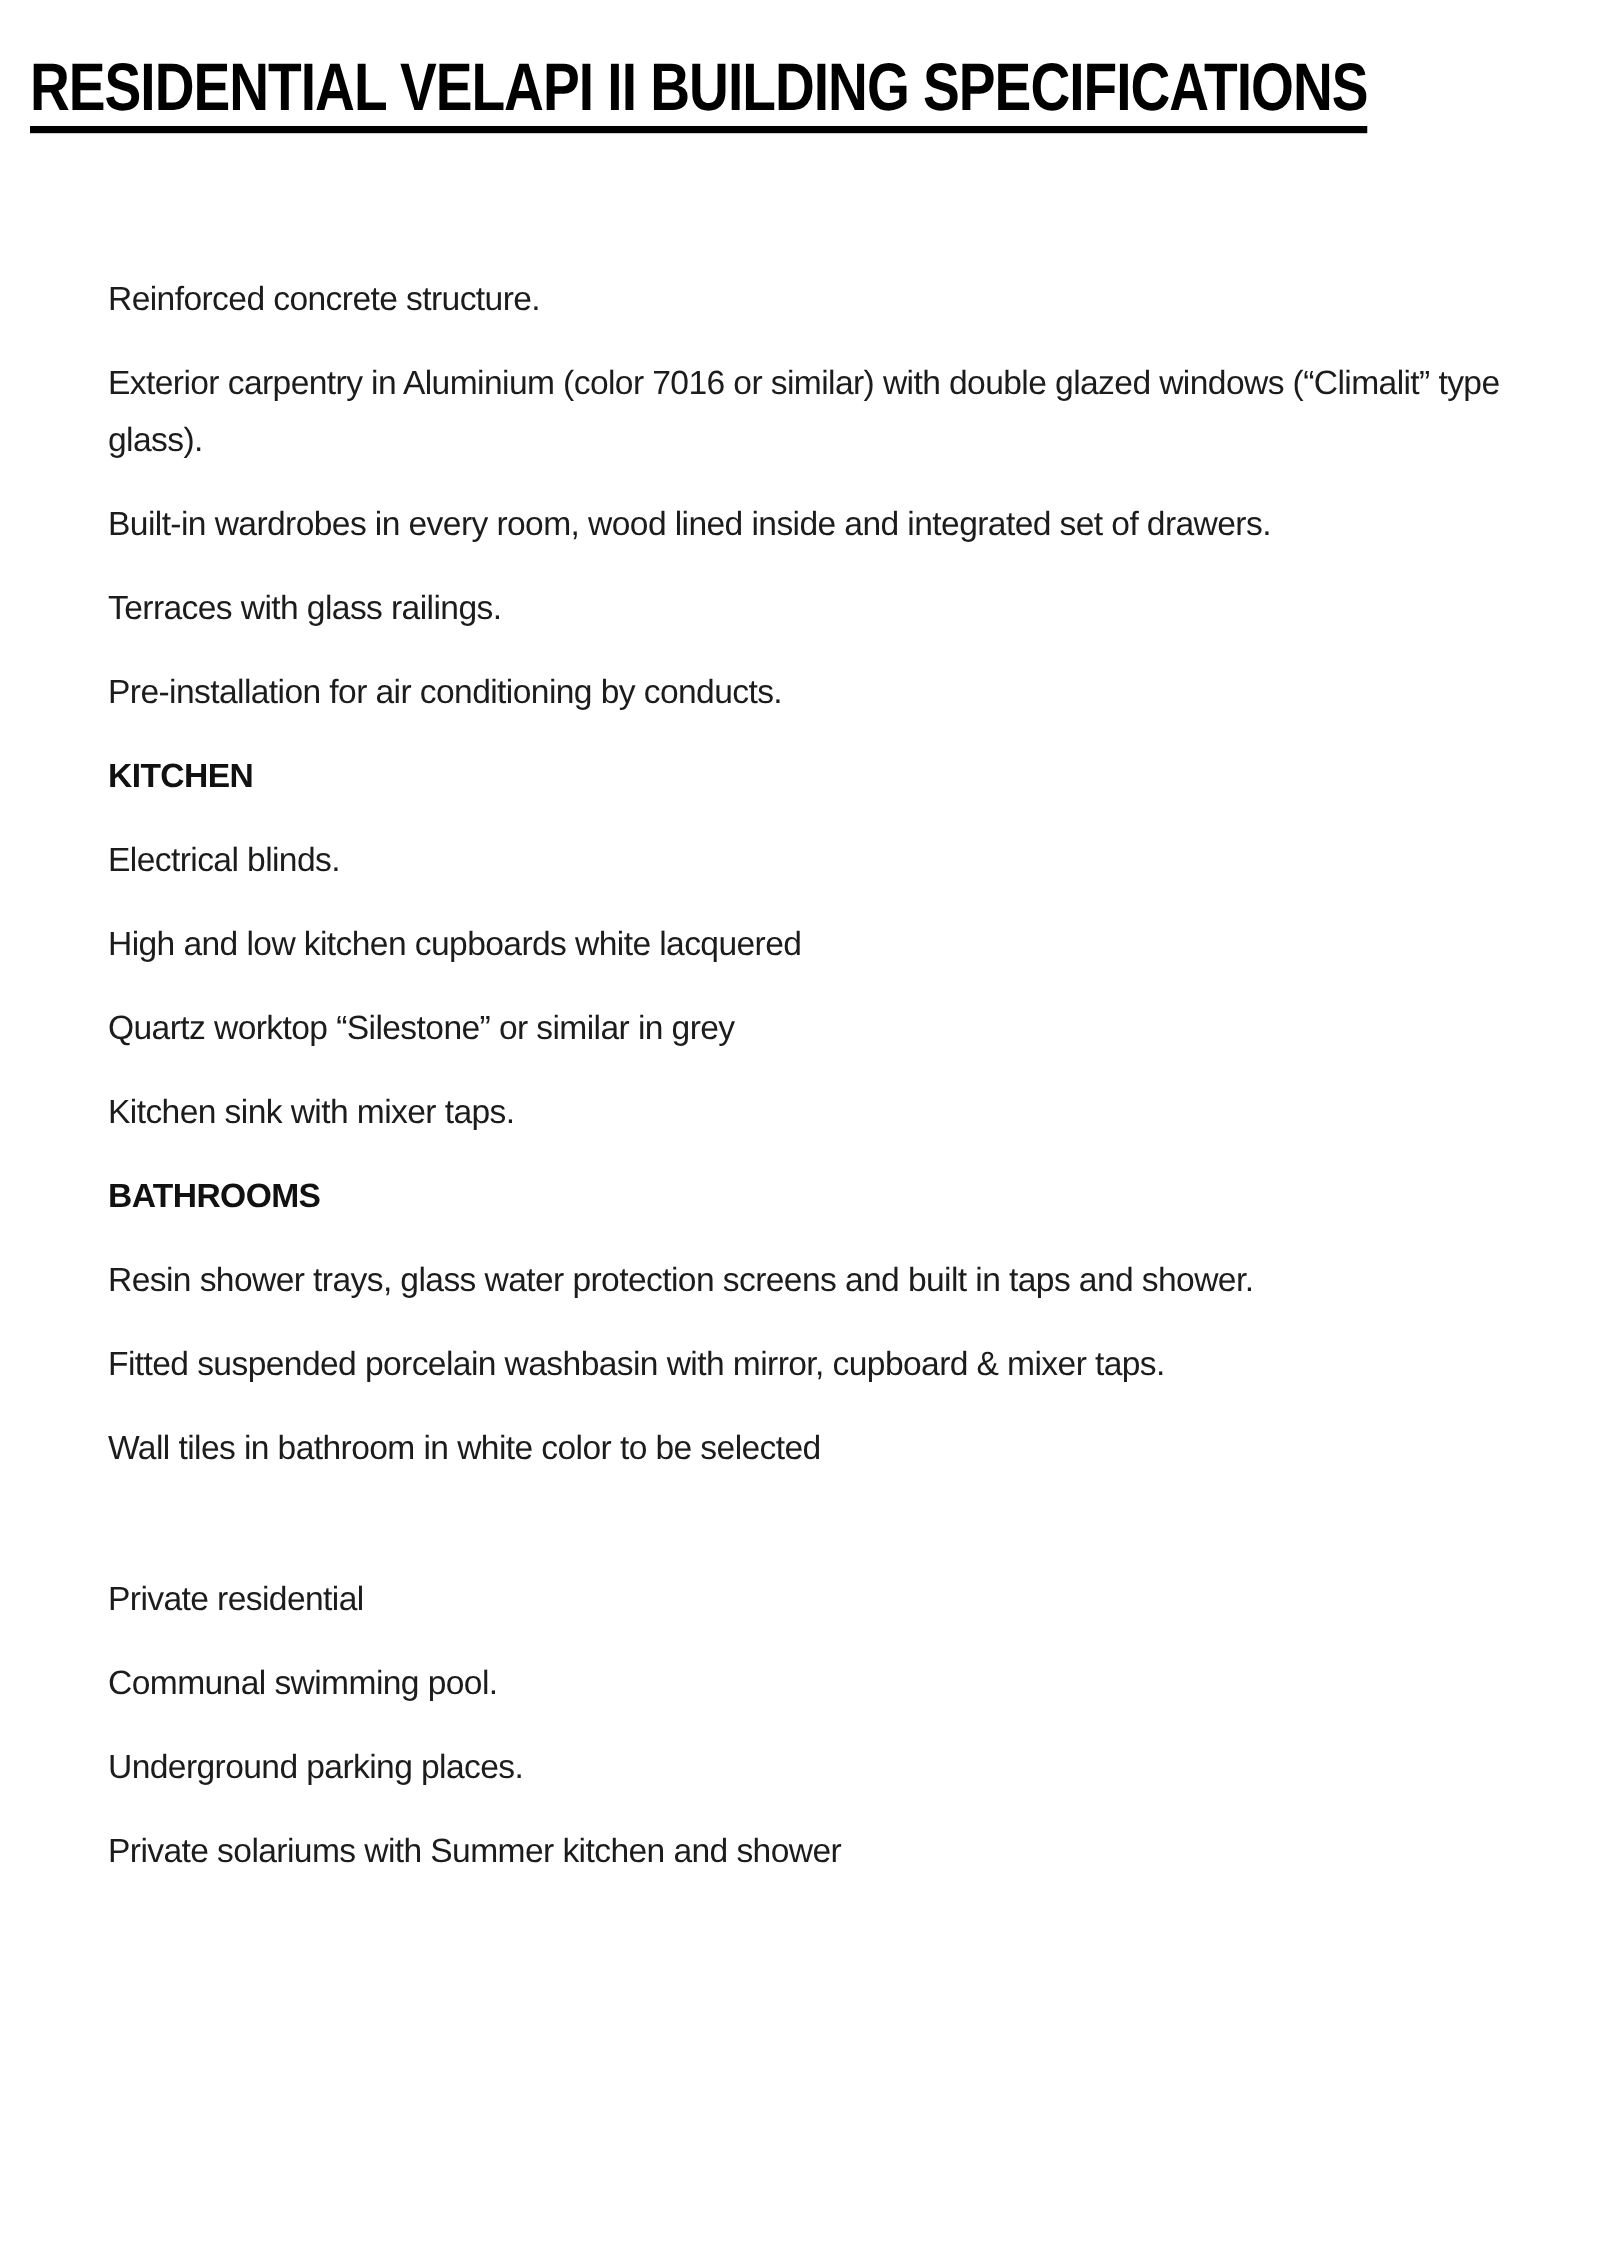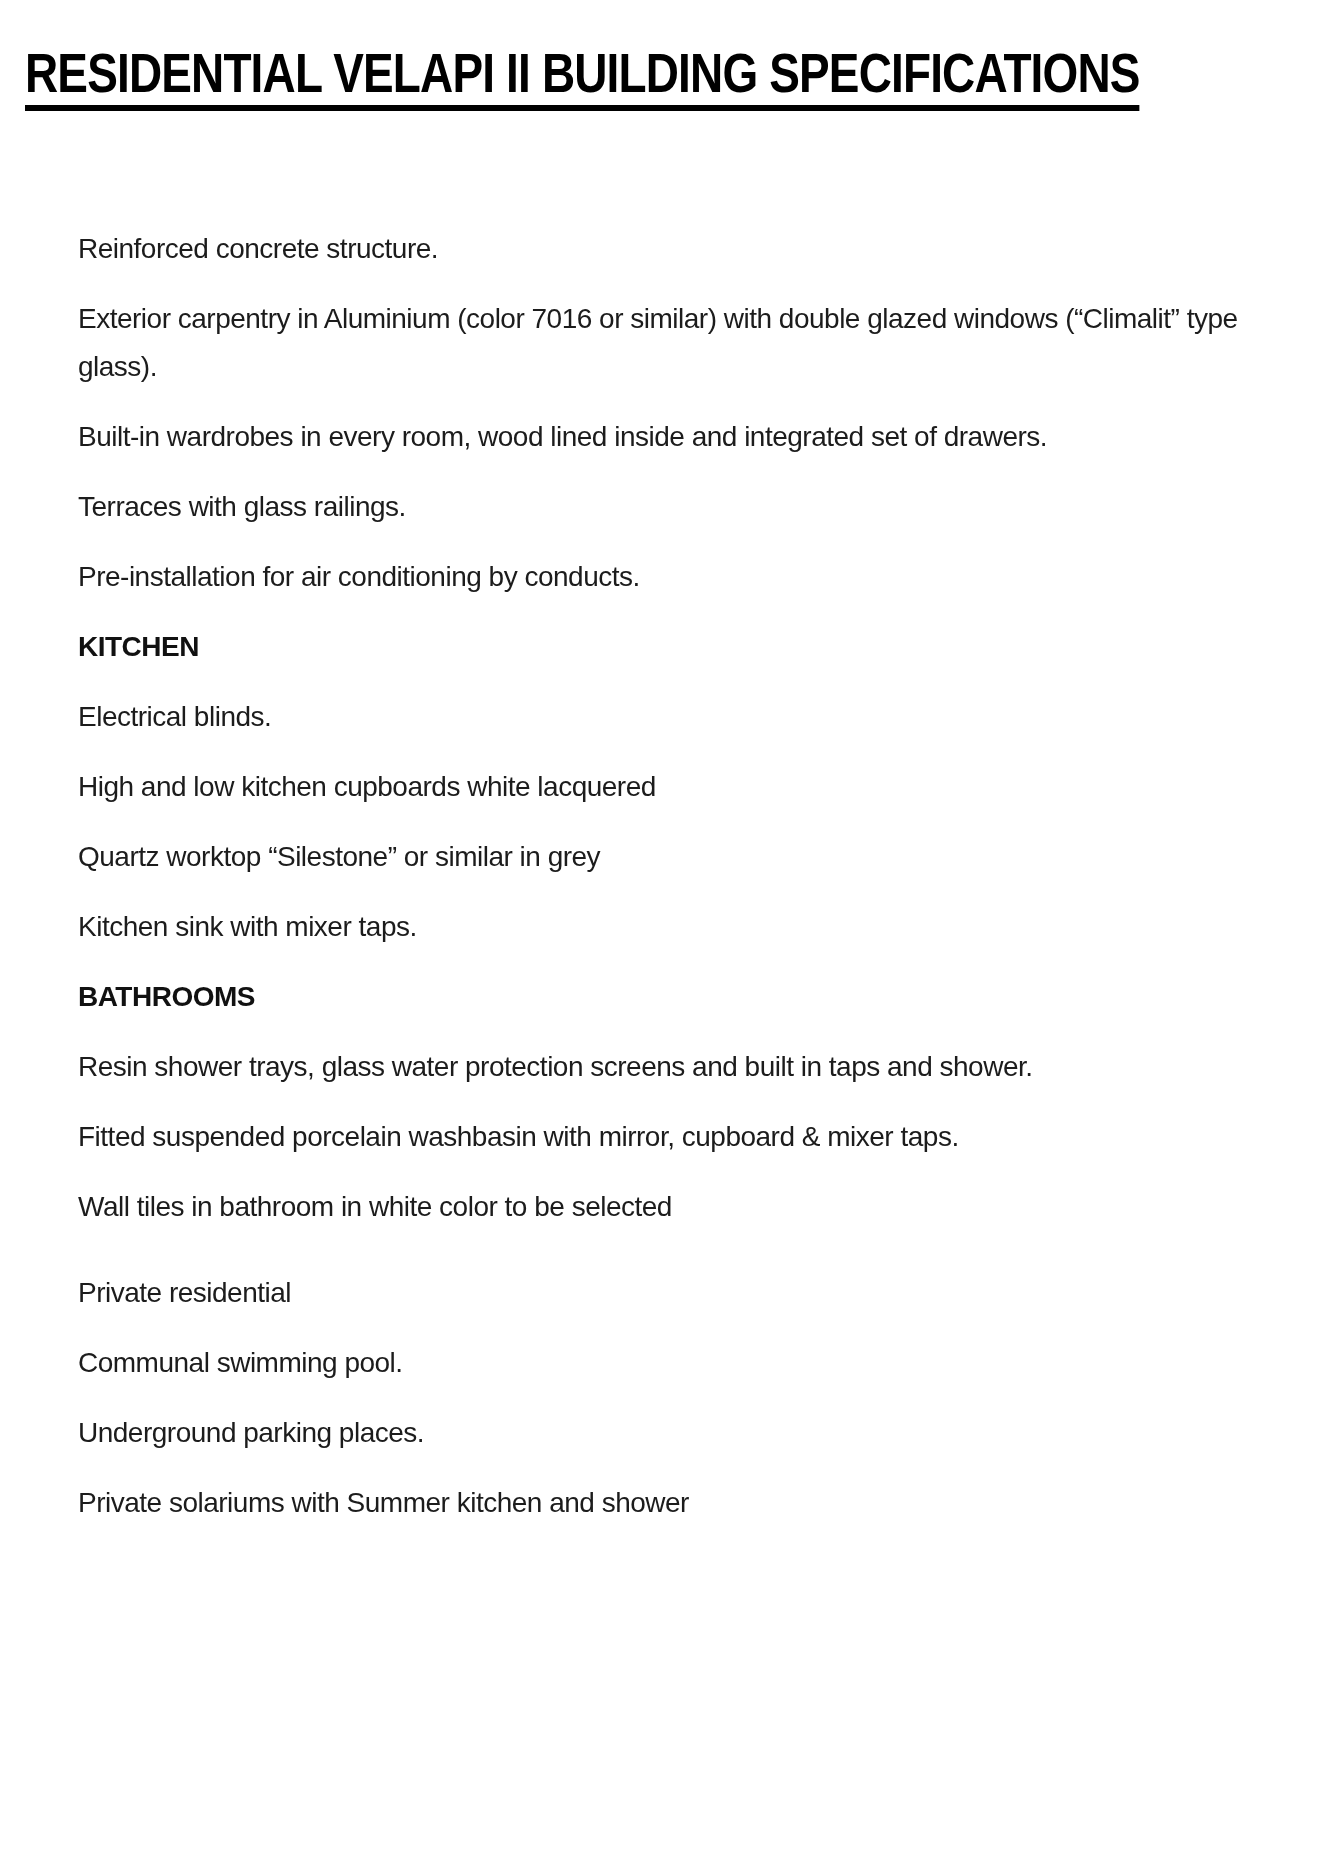--- a/index.html
+++ b/index.html
@@ -34,37 +34,37 @@
     letter-spacing: -1px;
     transform: scaleX(0.82);
     transform-origin: left top;
     border-bottom: 6px solid #000000;
     padding-bottom: 3px;
     white-space: nowrap;
   }
   .body-text {
     position: absolute;
     top: 225px;
-    left: 78px;
+    left: 90px;
     width: 1180px;
   }
   .para {
     font-size: 28px;
     line-height: 48px;
     letter-spacing: -0.5px;
     margin: 0 0 22px 0;
     min-height: 48px;
     color: #1c1c1c;
   }
   .para.heading {
     font-weight: bold;
     color: #111111;
   }
   .para.gap-before {
-    margin-top: 38px;
+    margin-top: 78px;
   }
 </style>
 </head>
 <body>
 
 <div class="page">
 
   <div class="title-wrap">
     <h1 class="doc-title">RESIDENTIAL VELAPI II BUILDING SPECIFICATIONS</h1>
   </div>

